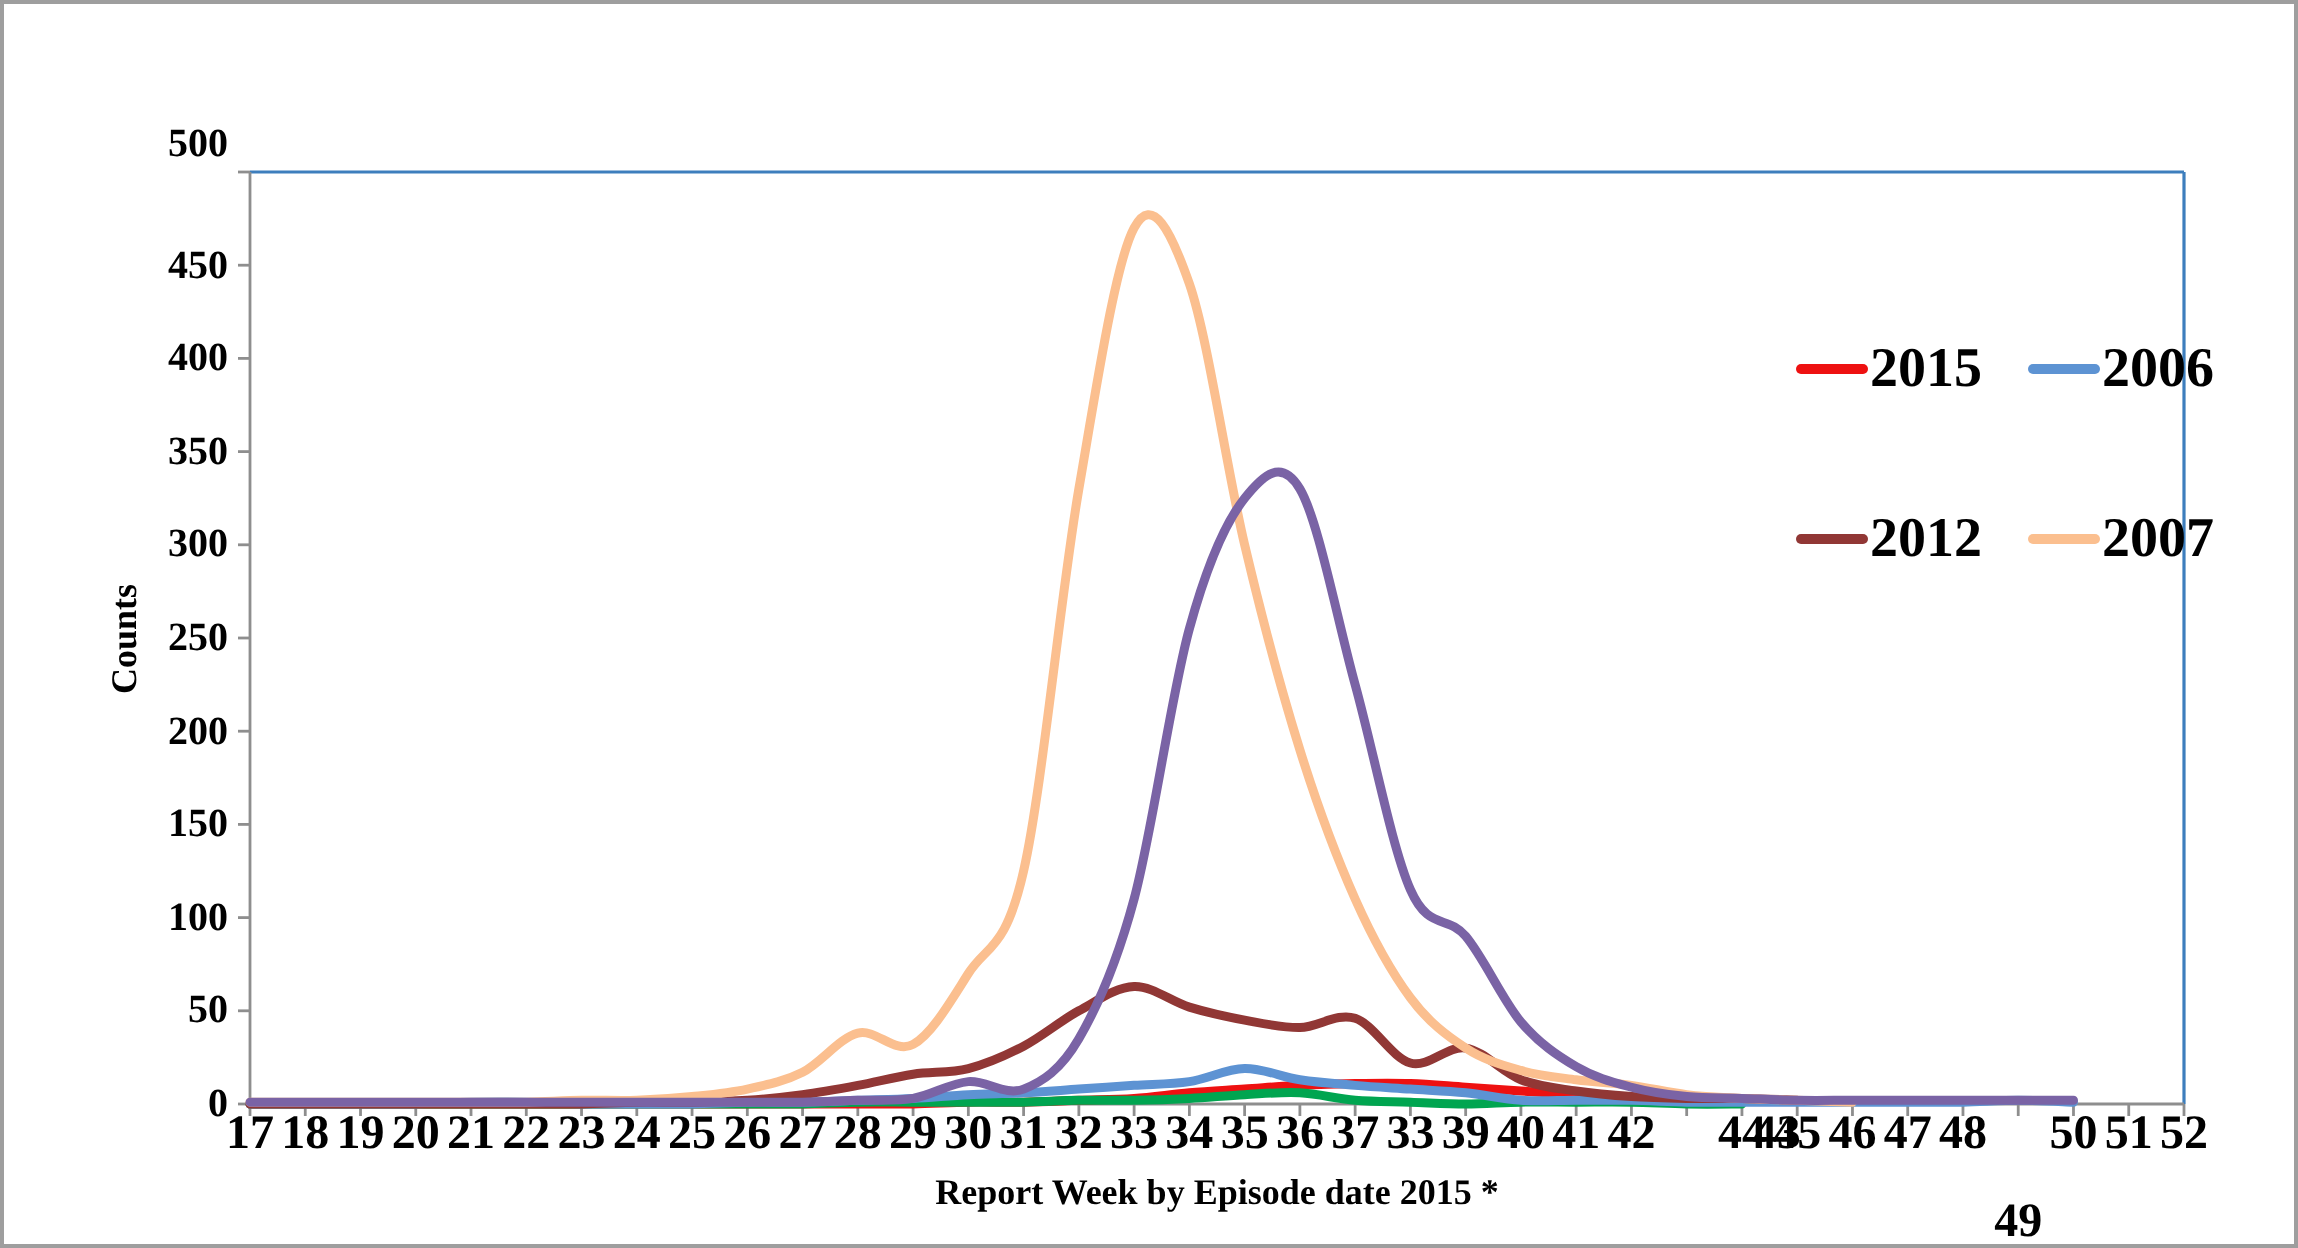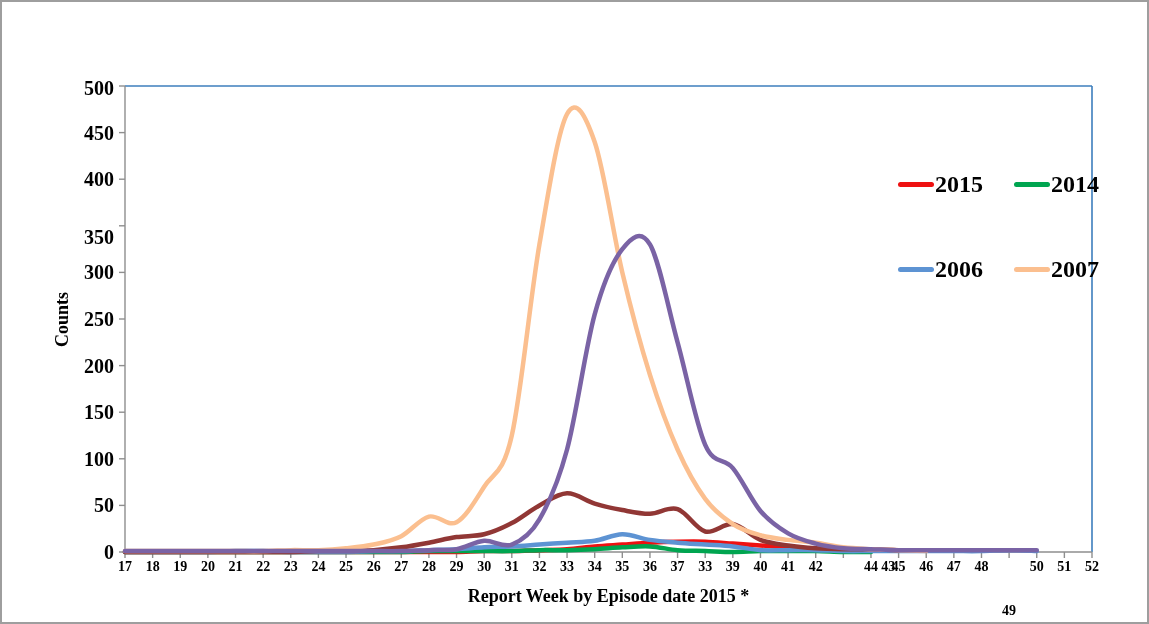--- a/index.html
+++ b/index.html
@@ -8,40 +8,40 @@
     background:#fff;border:2px solid #9e9e9e;overflow:hidden;
     font-family:"Liberation Serif","DejaVu Serif",serif;color:#000;
   }
   #chart-svg{position:absolute;left:0;top:0;overflow:visible;}
   .ytick-label{
     position:absolute;width:52px;height:20px;line-height:20px;text-align:right;
     font-size:20px;font-weight:600;letter-spacing:0px;
   }
   .xtick-label{
     position:absolute;width:30px;height:20px;line-height:20px;text-align:center;
-    font-size:14px;font-weight:600;
+    font-size:24px;font-weight:600;
   }
   #y-axis-title{
     position:absolute;left:48px;top:84px;width:26px;height:466px;
     display:flex;align-items:center;justify-content:center;
   }
   #y-axis-title span{
     transform:rotate(-90deg);white-space:nowrap;font-size:18px;font-weight:700;
   }
   #x-axis-title{
     position:absolute;left:123px;top:584px;width:967px;text-align:center;
     font-size:18px;font-weight:700;
   }
   #legend{
     position:absolute;left:896px;top:170px;
     display:grid;grid-template-columns:116px 116px;grid-auto-rows:85px;
   }
   .legend-entry{display:flex;align-items:center;height:25px;}
   .legend-swatch{width:36px;height:5px;border-radius:2.5px;flex:0 0 auto;}
-  .legend-label{font-size:24px;font-weight:600;margin-left:1px;line-height:25px;}
+  .legend-label{font-size:28px;font-weight:600;margin-left:1px;line-height:25px;}
 </style>
 </head>
 <body>
 
 <div id="figure">
   <svg id="chart-svg" width="1145" height="620">
       <line x1="123" y1="84" x2="1090" y2="84" stroke="#3d7ebd" stroke-width="1.6"></line>
       <line x1="1090" y1="84" x2="1090" y2="550" stroke="#3d7ebd" stroke-width="1.6"></line>
       <line x1="123" y1="84" x2="123" y2="550" stroke="#8e8e8e" stroke-width="1.4"></line>
       <line x1="122" y1="550" x2="1090" y2="550" stroke="#8e8e8e" stroke-width="1.4"></line>
@@ -104,24 +104,24 @@
   </div>
   <div id="x-axis-title">Report Week by Episode date 2015 *</div>
   <div id="ytick-labels">
       <div class="ytick-label" style="left: 60px; top: 540px;">0</div>
       <div class="ytick-label" style="left: 60px; top: 493.4px;">50</div>
       <div class="ytick-label" style="left: 60px; top: 446.8px;">100</div>
       <div class="ytick-label" style="left: 60px; top: 400.2px;">150</div>
       <div class="ytick-label" style="left: 60px; top: 353.6px;">200</div>
       <div class="ytick-label" style="left: 60px; top: 307px;">250</div>
       <div class="ytick-label" style="left: 60px; top: 260.4px;">300</div>
-      <div class="ytick-label" style="left: 60px; top: 213.8px; margin-top: 11px;">350</div>
+      <div class="ytick-label" style="left: 60px; top: 213.8px;">350</div>
       <div class="ytick-label" style="left: 60px; top: 167.2px;">400</div>
       <div class="ytick-label" style="left: 60px; top: 120.6px;">450</div>
-      <div class="ytick-label" style="left: 60px; top: 76px;">500</div>
+      <div class="ytick-label" style="left: 60px; top: 60px;">500</div>
     </div>
   <div id="xtick-labels">
       <div class="xtick-label" style="left: 108px; top: 555px;">17</div>
       <div class="xtick-label" style="left: 135.629px; top: 555px;">18</div>
       <div class="xtick-label" style="left: 163.257px; top: 555px;">19</div>
       <div class="xtick-label" style="left: 190.886px; top: 555px;">20</div>
       <div class="xtick-label" style="left: 218.514px; top: 555px;">21</div>
       <div class="xtick-label" style="left: 246.143px; top: 555px;">22</div>
       <div class="xtick-label" style="left: 273.771px; top: 555px;">23</div>
       <div class="xtick-label" style="left: 301.4px; top: 555px;">24</div>
@@ -153,25 +153,25 @@
       <div class="xtick-label" style="left: 1019.74px; top: 555px;">50</div>
       <div class="xtick-label" style="left: 1047.37px; top: 555px;">51</div>
       <div class="xtick-label" style="left: 1075px; top: 555px;">52</div>
     </div>
   <div id="legend">
       <div class="legend-entry">
         <span class="legend-swatch" style="background: rgb(238, 17, 17);"></span>
         <span class="legend-label">2015</span>
       </div>
       <div class="legend-entry">
-        <span class="legend-swatch" style="background: rgb(0, 165, 80);"></span>
-        <span class="legend-label">2014</span>
+        <span class="legend-swatch" style="background: rgb(93, 147, 211);"></span>
+        <span class="legend-label">2006</span>
       </div>
       <div class="legend-entry">
-        <span class="legend-swatch" style="background: rgb(93, 147, 211);"></span>
-        <span class="legend-label">2006</span>
+        <span class="legend-swatch" style="background: rgb(145, 55, 53);"></span>
+        <span class="legend-label">2012</span>
       </div>
       <div class="legend-entry">
         <span class="legend-swatch" style="background: rgb(251, 191, 143);"></span>
         <span class="legend-label">2007</span>
       </div>
     </div>
 </div>
 
 </body></html>

